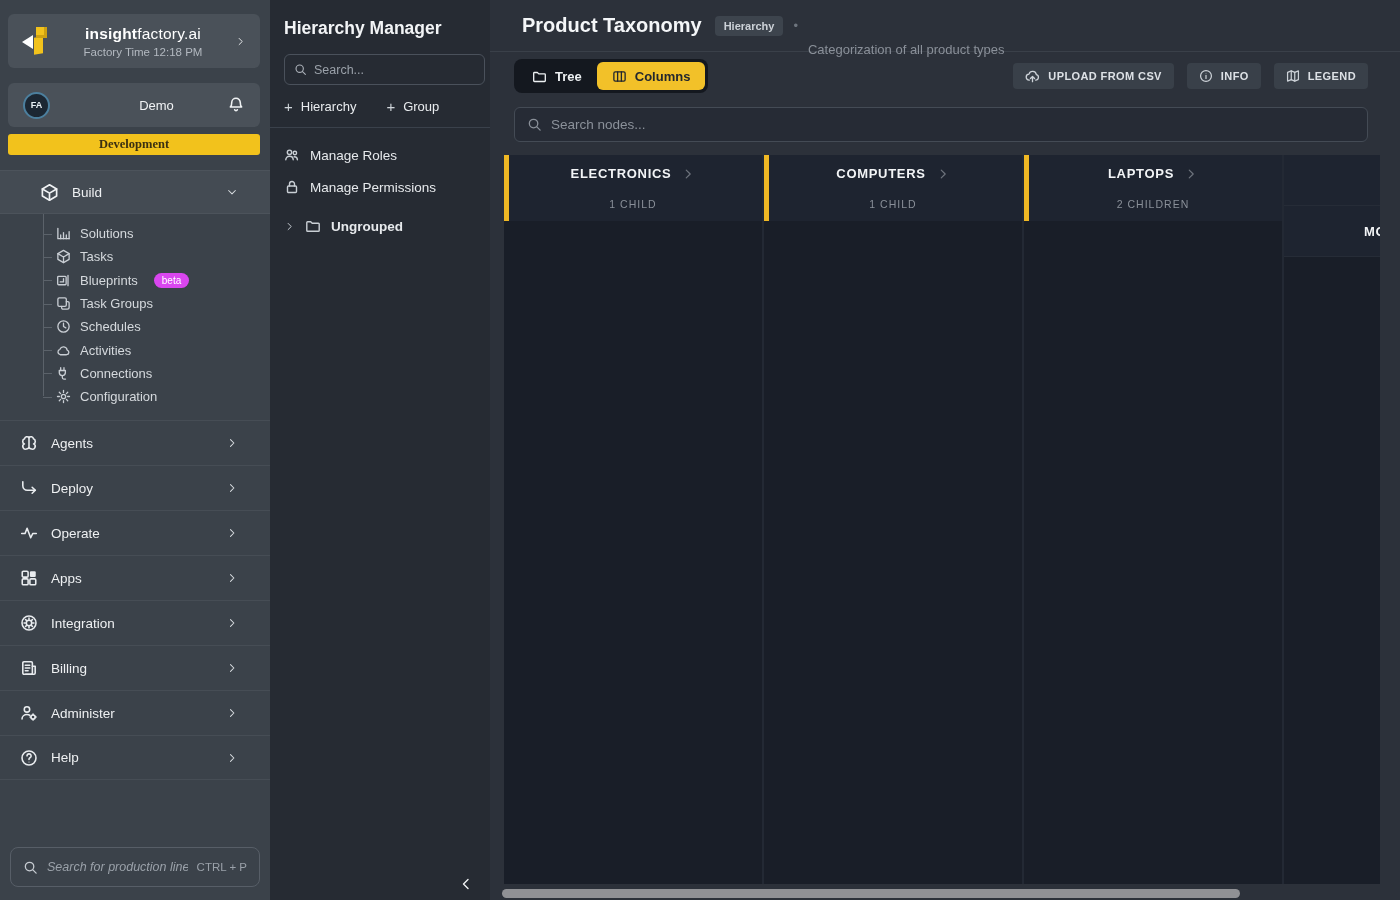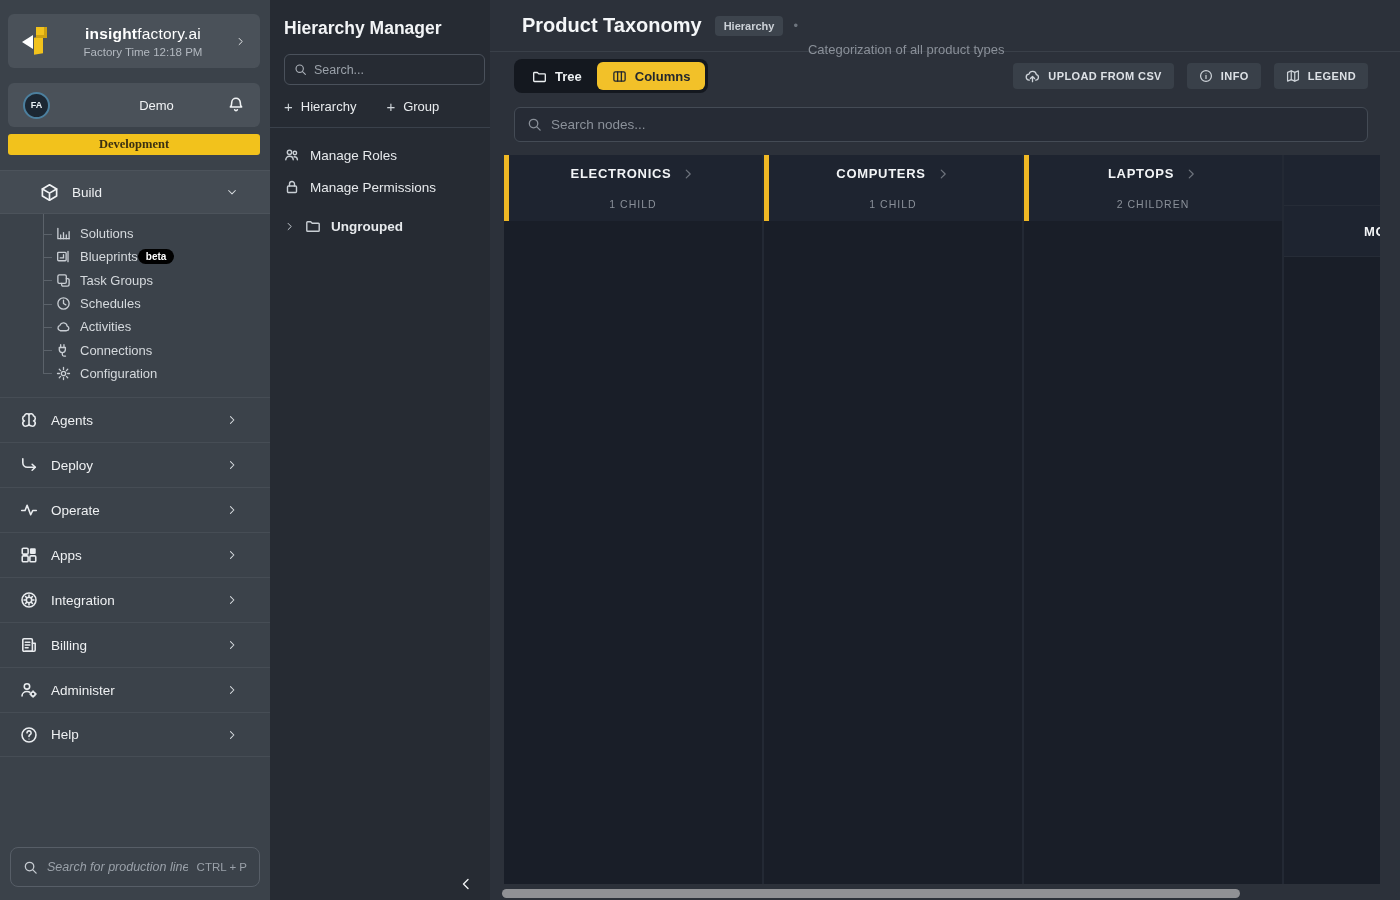--- a/index.html
+++ b/index.html
@@ -30,21 +30,21 @@
   .nav-build { height:44px; background:#444b53; border-top:1px solid #4c535b; border-bottom:1px solid #4c535b; display:flex; align-items:center; padding:0 32px 0 40px; cursor:pointer; }
   .nav-build .nb-icon { color:#f0f2f4; margin-right:13px; }
   .nav-label { font-size:13.5px; color:#eef0f2; }
   .nav-chev { margin-left:auto; color:#d7dbdf; }
   .submenu { padding:8px 0 12px; position:relative; }
   .submenu::before { content:''; position:absolute; left:43px; top:0; width:1px; height:calc(100% - 24px); background:#5b626a; }
   .submenu li { position:relative; height:23.3px; display:flex; align-items:center; padding-left:56px; cursor:pointer; }
   .submenu li::before { content:''; position:absolute; left:43px; top:50%; width:9px; height:1px; background:#5b626a; }
   .sm-icon { color:#c9ced4; margin-right:9px; flex:none; }
   .sm-label { font-size:13px; color:#d5d9dd; }
-  .beta-badge { background:#000000; color:#ffffff; font-size:10px; font-weight:700; border-radius:8px; padding:2px 8px; margin-left:0; }
+  .beta-badge { background:#d946ef; color:#ffffff; font-size:10px; font-weight:400; border-radius:8px; padding:2px 8px; margin-left:16px; }
   .nav-sections li { height:45px; display:flex; align-items:center; padding:0 32px 0 20px; border-top:1px solid #464d55; cursor:pointer; }
   .nav-sections li:last-child { border-bottom:1px solid #464d55; }
   .ns-icon { color:#e9ecef; margin-right:13px; flex:none; }
   .sidebar-search { position:absolute; left:10px; bottom:13px; width:250px; height:40px; border:1px solid #575e67; border-radius:8px; display:flex; align-items:center; padding:0 12px; gap:9px; cursor:text; }
   .ss-icon { color:#c6cbd1; flex:none; }
   .sidebar-search input { flex:1; min-width:0; font-size:12.5px; }
   .sidebar-search input::placeholder { color:#9aa1a9; font-style:italic; }
   .ss-shortcut { font-size:11.5px; color:#9aa1a9; flex:none; }
 
   
@@ -154,20 +154,29 @@
             <svg width="15" height="15" viewBox="0 0 16 16">
               <path d="M2 2.5v11h12"></path>
               <path d="M5 13.5V9.5M8 13.5V7M11 13.5V9.5M14 13.5V6"></path>
             </svg>
           </span>
         <span class="sm-label">Solutions</span>
       </li>
       <li>
         <span class="sm-icon">
             <svg width="15" height="15" viewBox="0 0 16 16">
+              <path d="M8 1.5L14 5v6L8 14.5 2 11V5z"></path>
+              <path d="M2 5l6 3.5L14 5M8 8.5v6"></path>
+            </svg>
+          </span>
+        <span class="sm-label">Tasks</span>
+      </li>
+      <li>
+        <span class="sm-icon">
+            <svg width="15" height="15" viewBox="0 0 16 16">
               <rect x="1.8" y="3.5" width="9" height="9" rx="1"></rect>
               <path d="M12.8 2.5v11M4.5 9.5h3.5V6"></path>
             </svg>
           </span>
         <span class="sm-label">Blueprints</span>
         <span class="beta-badge">beta</span>
       </li>
       <li>
         <span class="sm-icon">
             <svg width="15" height="15" viewBox="0 0 16 16">

